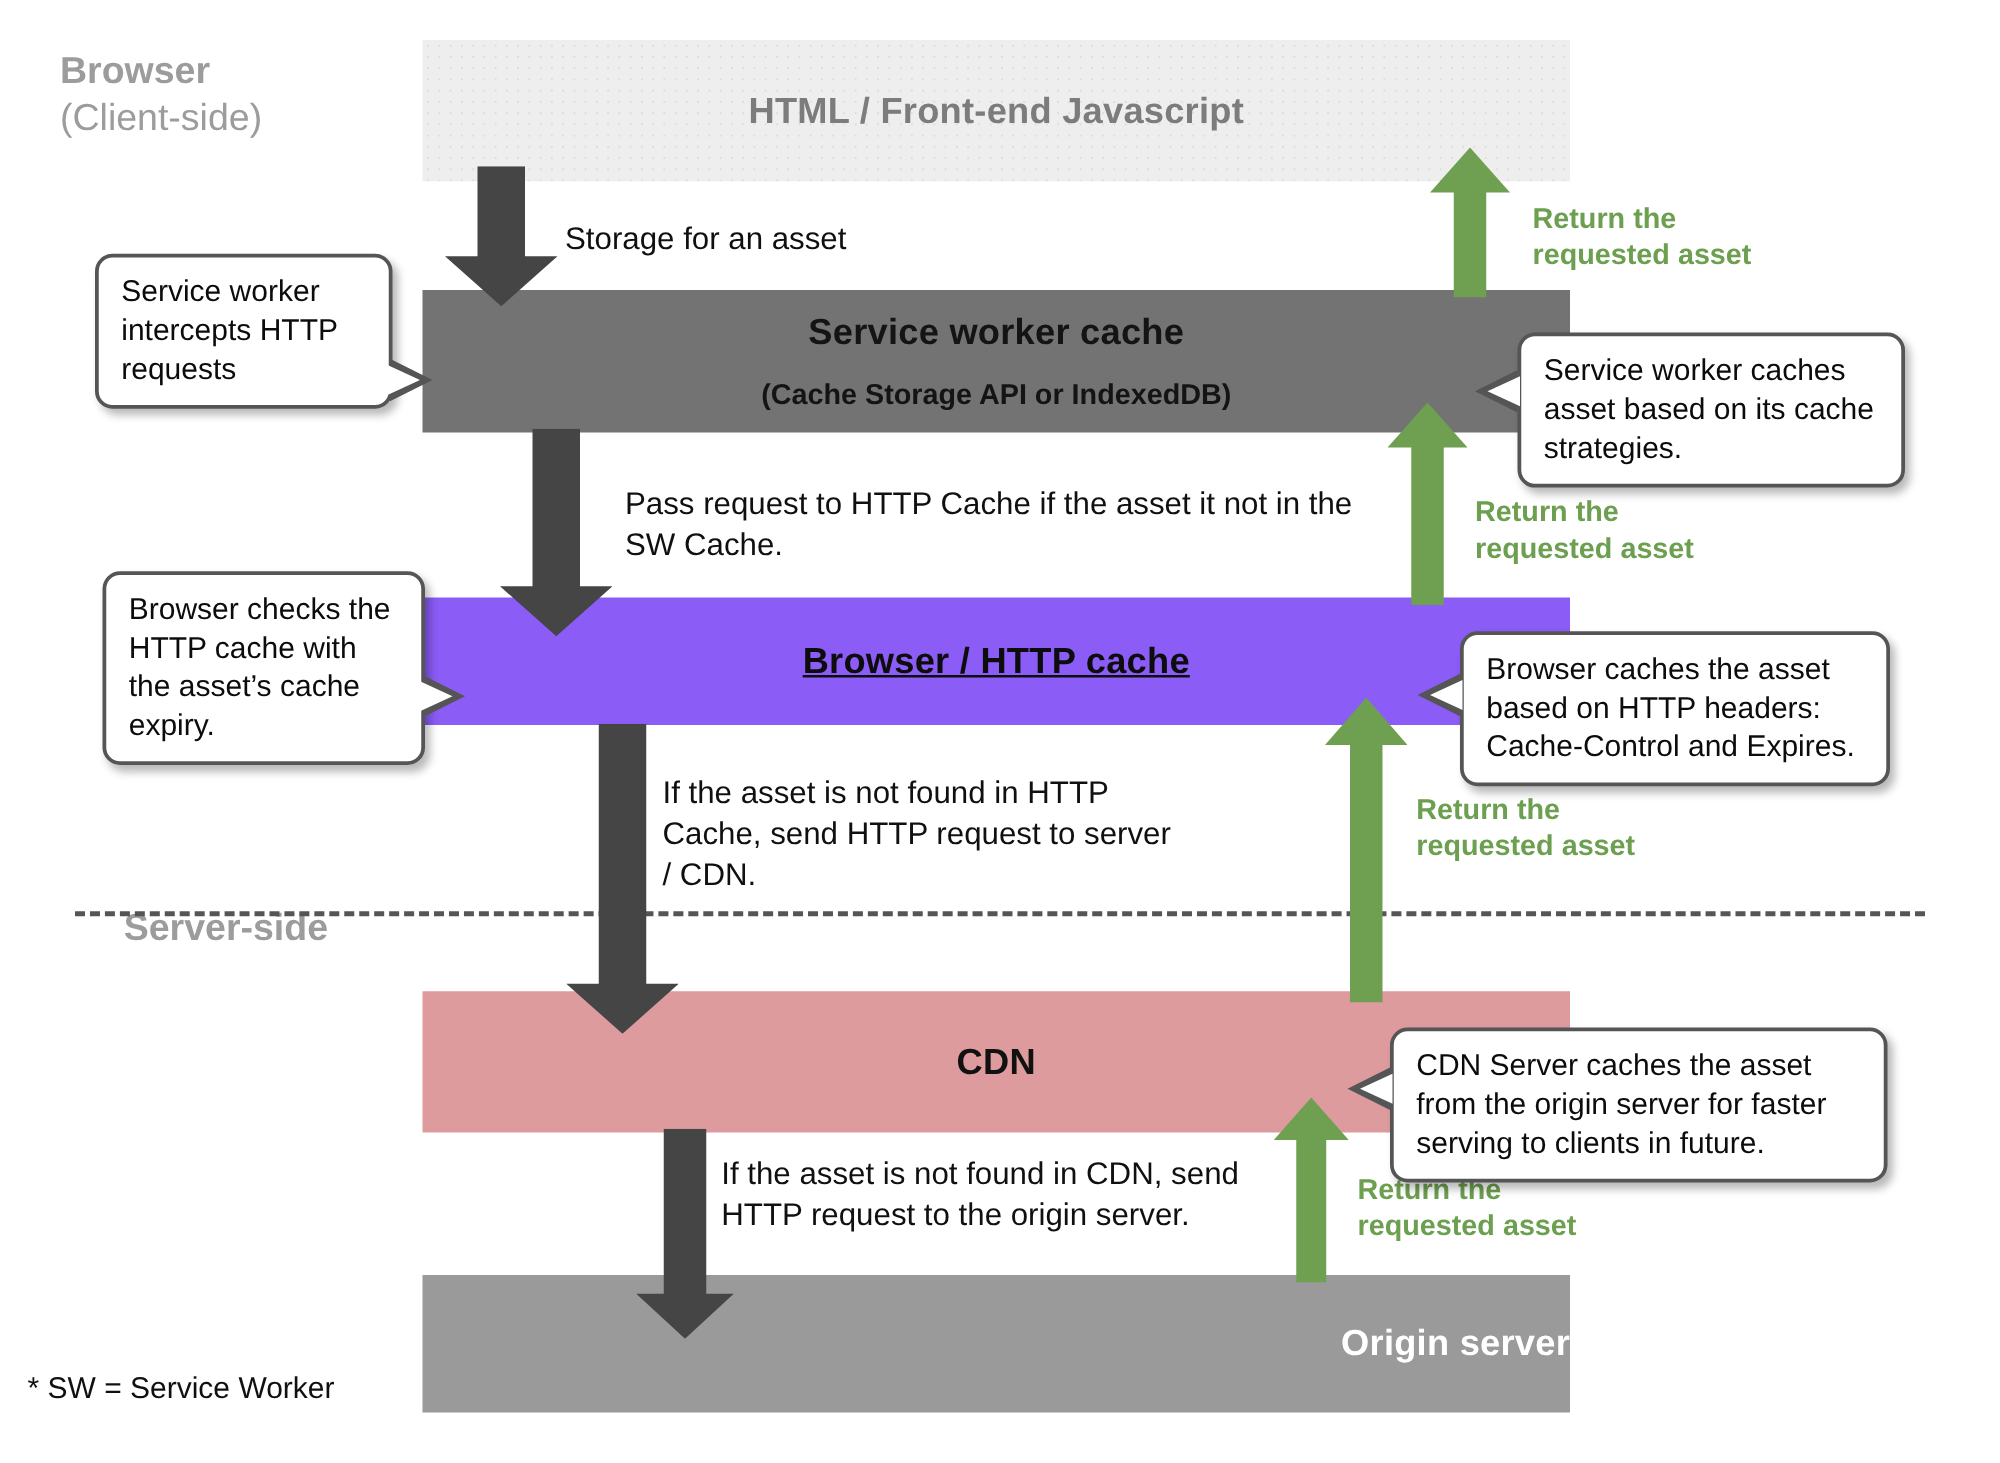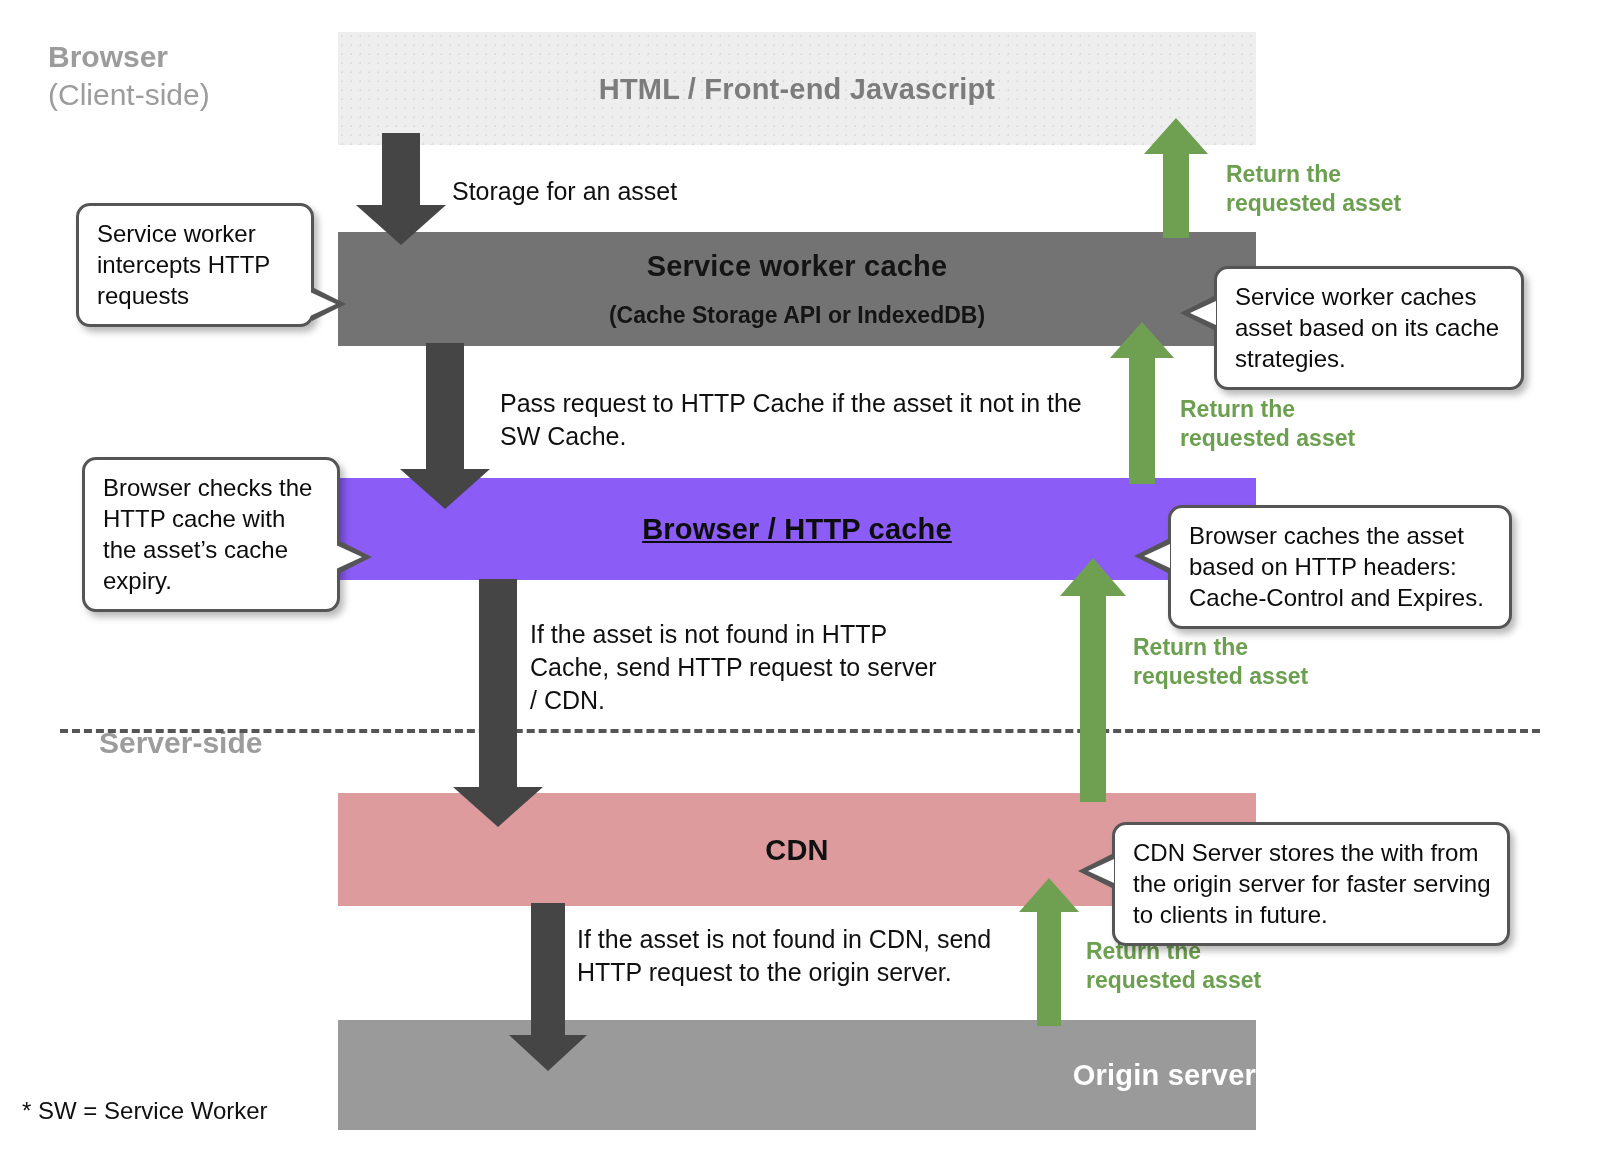--- a/index.html
+++ b/index.html
@@ -195,20 +195,20 @@
 
   <div class="callout" style="left:1168px;top:505px;width:344px;">
     <div class="body">
       <p>Browser caches the asset based on HTTP headers: Cache-Control and Expires.</p>
     </div>
     <div class="tail left" style="left:-34px;top:34px;"></div>
   </div>
 
   <div class="callout" style="left:1112px;top:822px;width:398px;">
     <div class="body">
-      <p>CDN Server stores the with from the origin server for faster serving to clients in future.</p>
+      <p>CDN Server caches the asset from the origin server for faster serving to clients in future.</p>
     </div>
     <div class="tail left" style="left:-34px;top:32px;"></div>
   </div>
 
   <div class="footnote" style="left:22px;top:1097px;">* SW = Service Worker</div>
 
 </div>
 
 </body></html>

